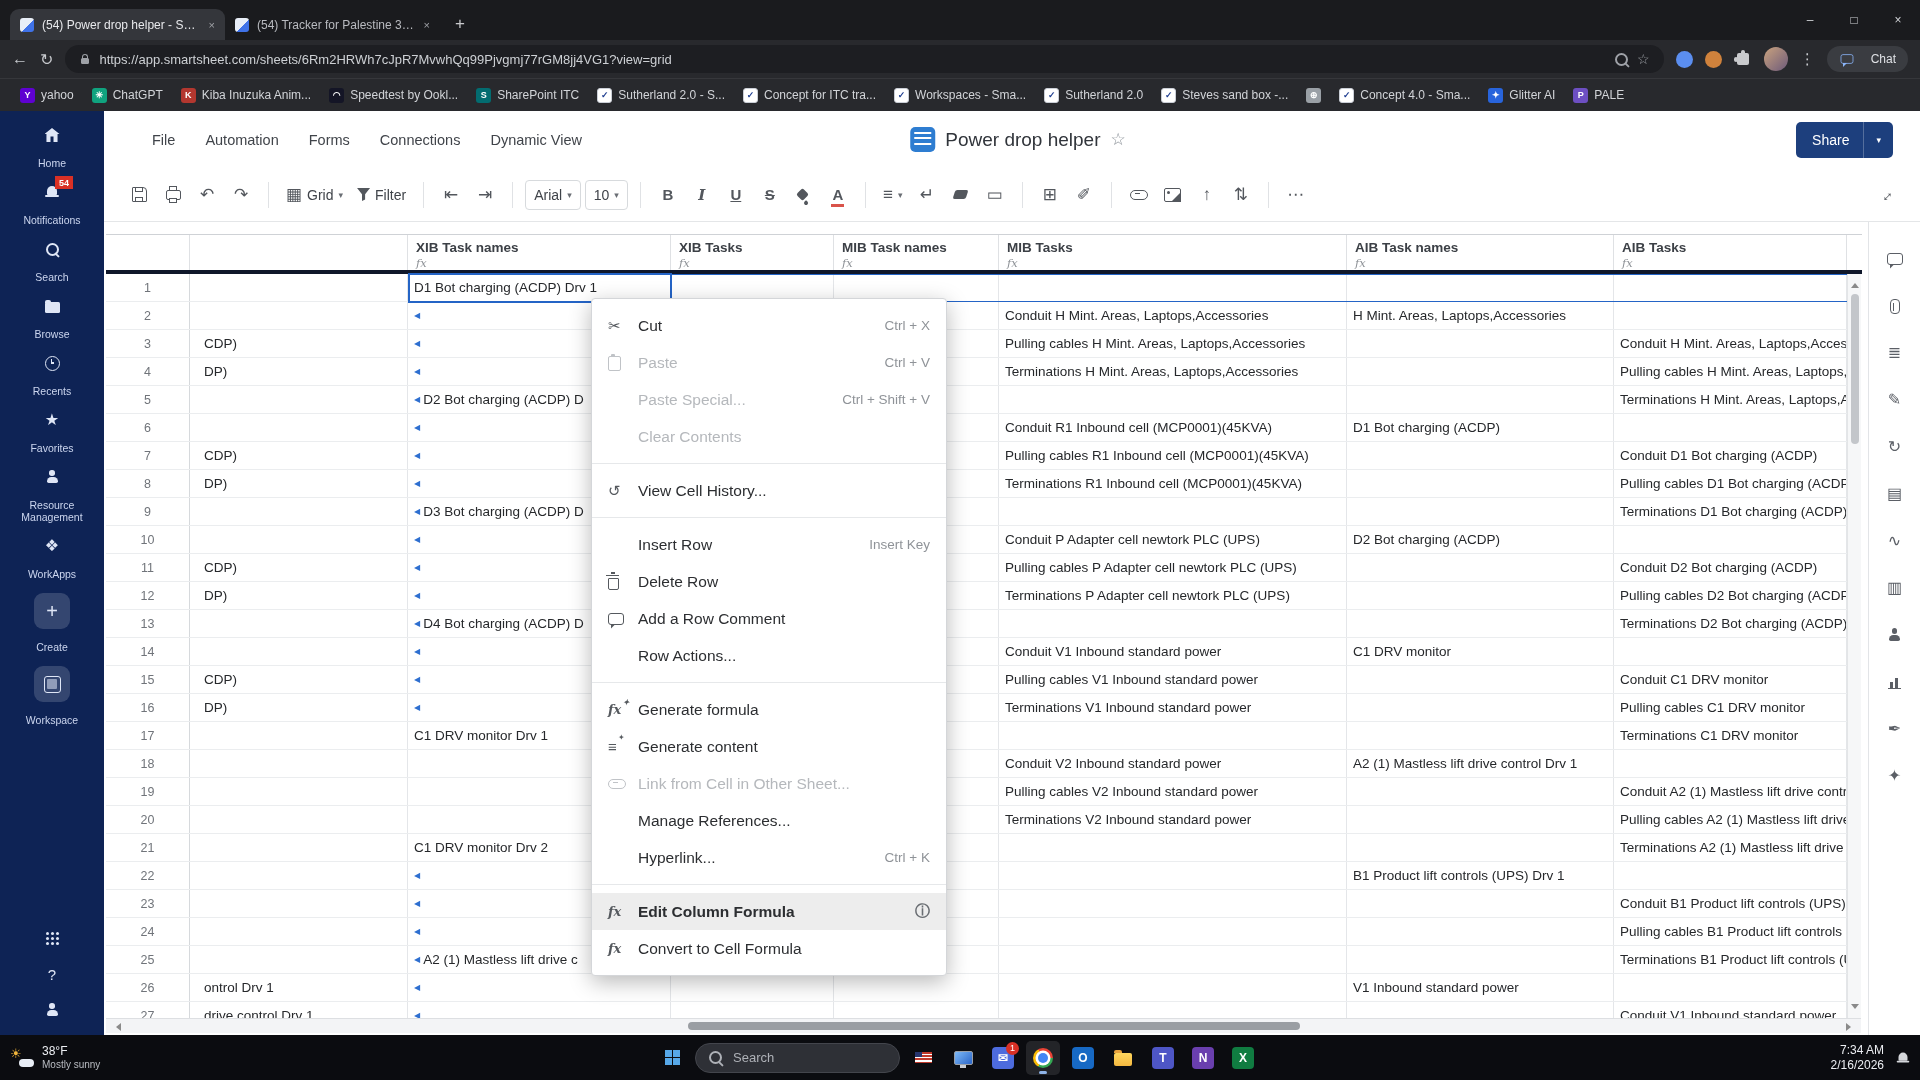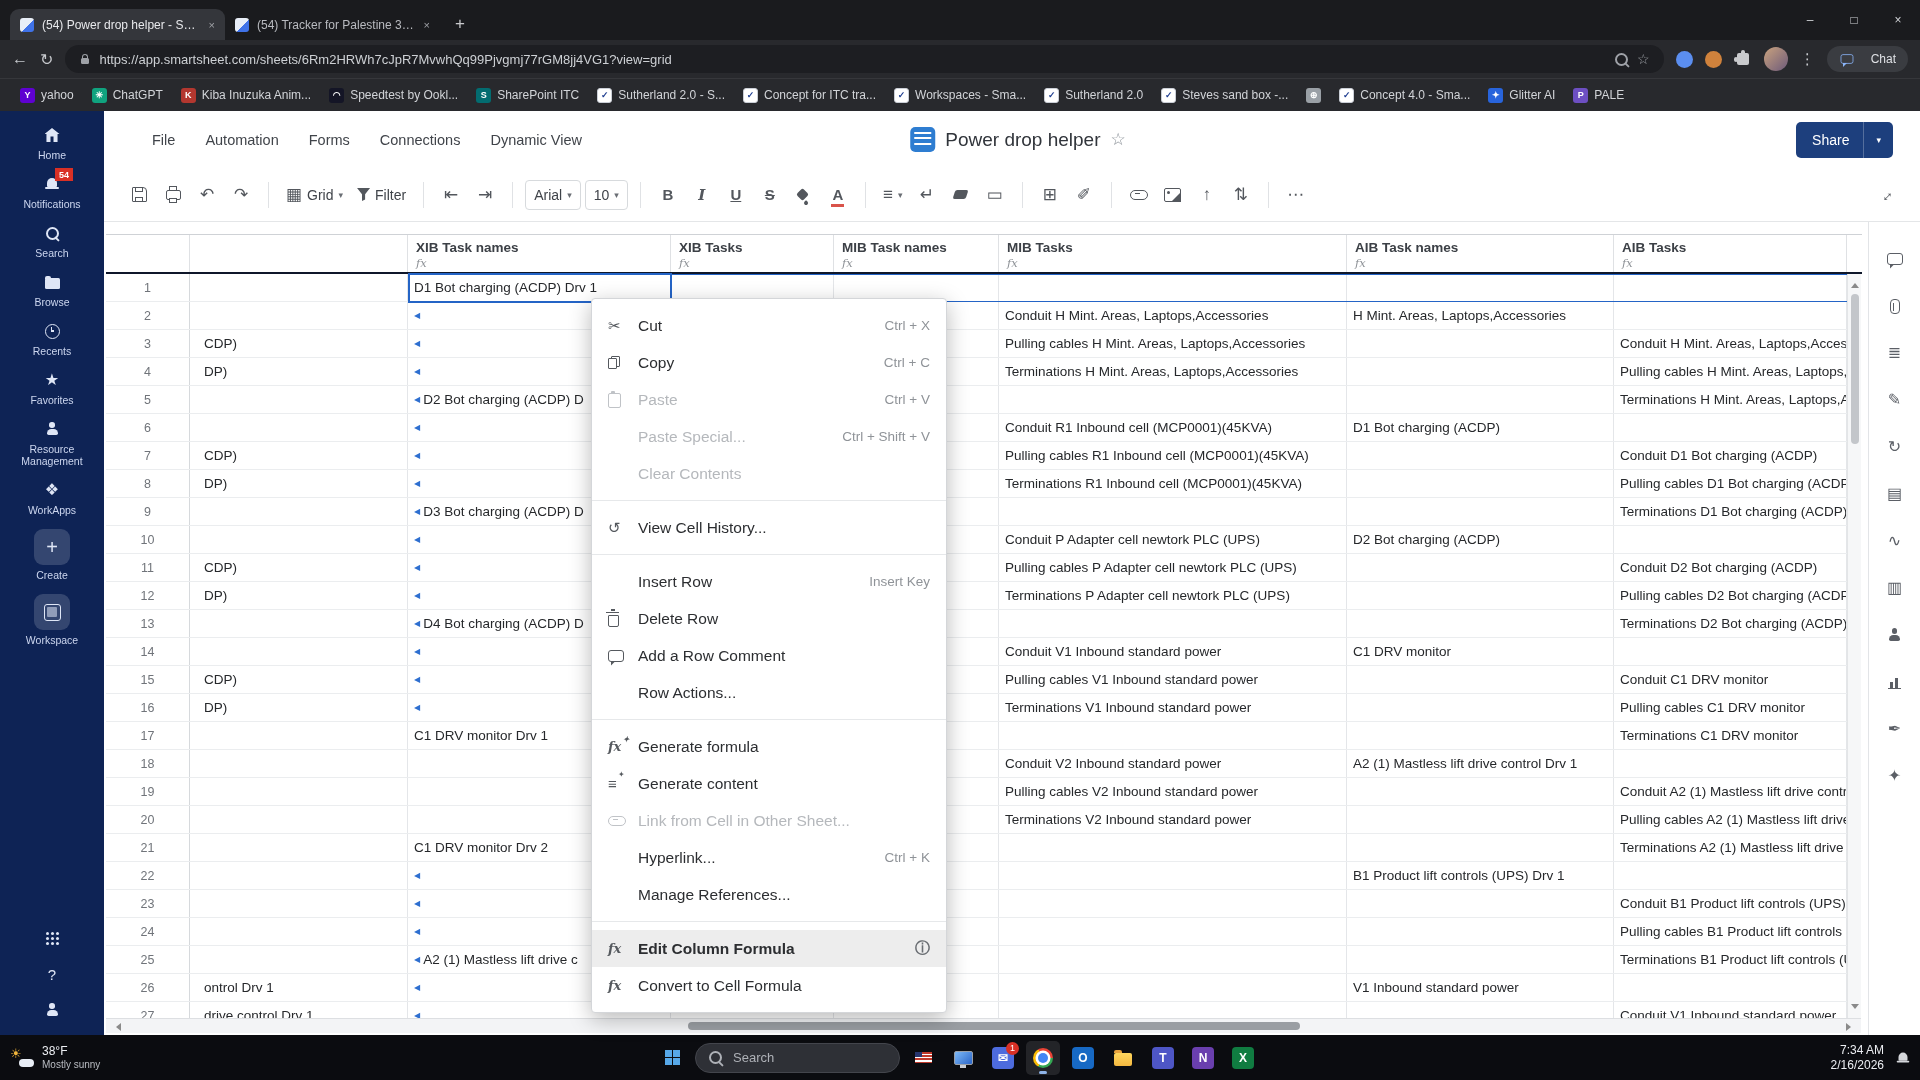--- a/index.html
+++ b/index.html
@@ -105,21 +105,21 @@
 
   
   #app{position:absolute;left:0;top:111px;width:1920px;height:924px;background:#fff}
   #snav{position:absolute;left:0;top:0;width:104px;height:924px;background:var(--c-sidebar);display:flex;flex-direction:column;align-items:center;padding-top:14px;box-sizing:border-box}
   #snav-items{display:flex;flex-direction:column;align-items:center;width:100%}
   .sit{display:flex;flex-direction:column;align-items:center;margin-bottom:13px;color:#dfe6f6;width:100%}
   .sic{height:20px;display:flex;align-items:center;justify-content:center;position:relative}
   .sic .gly{font-size:16px}
   .sic.box{width:36px;height:36px;background:rgba(255,255,255,.16);border-radius:9px}
   .sic.box .gly{font-size:20px}
-  .slb{font-size:10.5px;color:#ccd6ef;margin-top:4px;width:92px;text-align:center;line-height:12px}
+  .slb{font-size:10.5px;color:#ccd6ef;margin-top:12px;width:92px;text-align:center;line-height:12px}
   .badge{position:absolute;top:-6px;right:-14px;background:var(--c-badge);color:#fff;font-size:9px;font-weight:700;min-width:10px;padding:1.5px 4px;border-radius:0;text-align:center}
   #snav-bottom{margin-top:auto;display:flex;flex-direction:column;align-items:center;gap:18px;padding-bottom:16px;color:#dfe6f6}
   .sbit{display:flex;align-items:center;justify-content:center;height:18px}
   .sbit .gly{font-size:15px}
 
   #main{position:absolute;left:104px;top:0;width:1816px;height:924px}
   #mbar{position:absolute;top:0;left:12px;right:0;height:57px;background:#fff}
   #mbar-items{position:absolute;left:36px;top:0;height:57px;display:flex;align-items:center;gap:30px}
   .mi{font-size:14.5px;color:#40444a}
   #sheettitle{position:absolute;left:50%;top:0;height:57px;transform:translateX(-50%);display:flex;align-items:center;gap:10px}
@@ -142,21 +142,21 @@
   .tt{font-size:15px;font-weight:700}
   .tb-i{font-style:italic;font-family:"DejaVu Serif",serif}
   .tb-u{text-decoration:underline}
   .tb-s{text-decoration:line-through}
   .tb-a{position:relative}
   .tb-a::after{content:"";position:absolute;left:-1px;right:-1px;bottom:-4px;height:3.5px;background:#d9534a}
 
   
   #gridwrap{position:absolute;left:2px;top:123px;width:1756px;height:800px}
   #ghead,.grow{display:grid;grid-template-columns:84px 218px 263px 163px 165px 348px 267px 233px}
-  #ghead{height:40px;border-top:1px solid #cfd2d6;border-bottom:2px solid #0f172a;background:#fff;box-sizing:border-box}
+  #ghead{height:40px;border-top:1px solid #cfd2d6;border-bottom:4px solid #0f172a;background:#fff;box-sizing:border-box}
   .gh{border-right:1px solid #dfe1e4;padding:5px 8px;box-sizing:border-box;overflow:hidden}
   .ghl{font-size:13.5px;font-weight:700;color:#3c4046;white-space:nowrap}
   .ghfx{font-family:"DejaVu Serif",serif;font-style:italic;font-size:11.5px;color:#8d9196;margin-top:1px}
   #gbody{position:absolute;top:40px;left:0;width:1741px;height:744px;overflow:hidden;background:#fff}
   .grow{height:28px;border-bottom:1px solid #ebedef;box-sizing:border-box}
   .gc{border-right:1px solid #e4e6e9;overflow:hidden;white-space:nowrap;font-size:13.5px;color:#26282b;padding:0 6px;box-sizing:border-box;display:flex;align-items:center;gap:3px}
   .rn{justify-content:center;color:#70747a;font-size:12.5px;border-right:1px solid #d6d9dc}
   .col-a{padding-left:14px}
   .ovf{color:#2e6fd0;font-size:8px;flex:none}
   .ct{white-space:nowrap}
@@ -1025,27 +1025,20 @@
   </div>
 
   <div id="ctxmenu">
       <div class="cit">
         <span class="cic">
           <span class="gly">✂</span>
         </span>
         <span class="clb">Cut</span>
         <span class="csc">Ctrl + X</span>
       </div>
-      <div class="cit">
-        <span class="cic">
-          <span class="ci ci-copy"></span>
-        </span>
-        <span class="clb">Copy</span>
-        <span class="csc">Ctrl + C</span>
-      </div>
       <div class="cit dis">
         <span class="cic">
           <span class="ci ci-paste"></span>
         </span>
         <span class="clb">Paste</span>
         <span class="csc">Ctrl + V</span>
       </div>
       <div class="cit dis">
         <span class="cic"></span>
         <span class="clb">Paste Special...</span>
@@ -1098,26 +1091,26 @@
         <span class="clb">Generate content</span>
       </div>
       <div class="cit dis">
         <span class="cic">
           <span class="ci ci-link"></span>
         </span>
         <span class="clb">Link from Cell in Other Sheet...</span>
       </div>
       <div class="cit">
         <span class="cic"></span>
+        <span class="clb">Manage References...</span>
+      </div>
+      <div class="cit">
+        <span class="cic"></span>
         <span class="clb">Hyperlink...</span>
         <span class="csc">Ctrl + K</span>
-      </div>
-      <div class="cit">
-        <span class="cic"></span>
-        <span class="clb">Manage References...</span>
       </div>
       <div class="cdv"></div>
       <div class="cit hl">
         <span class="cic">
           <span class="fxg">fx</span>
         </span>
         <span class="clb">Edit Column Formula</span>
         <span class="cinfo">ⓘ</span>
       </div>
       <div class="cit">

